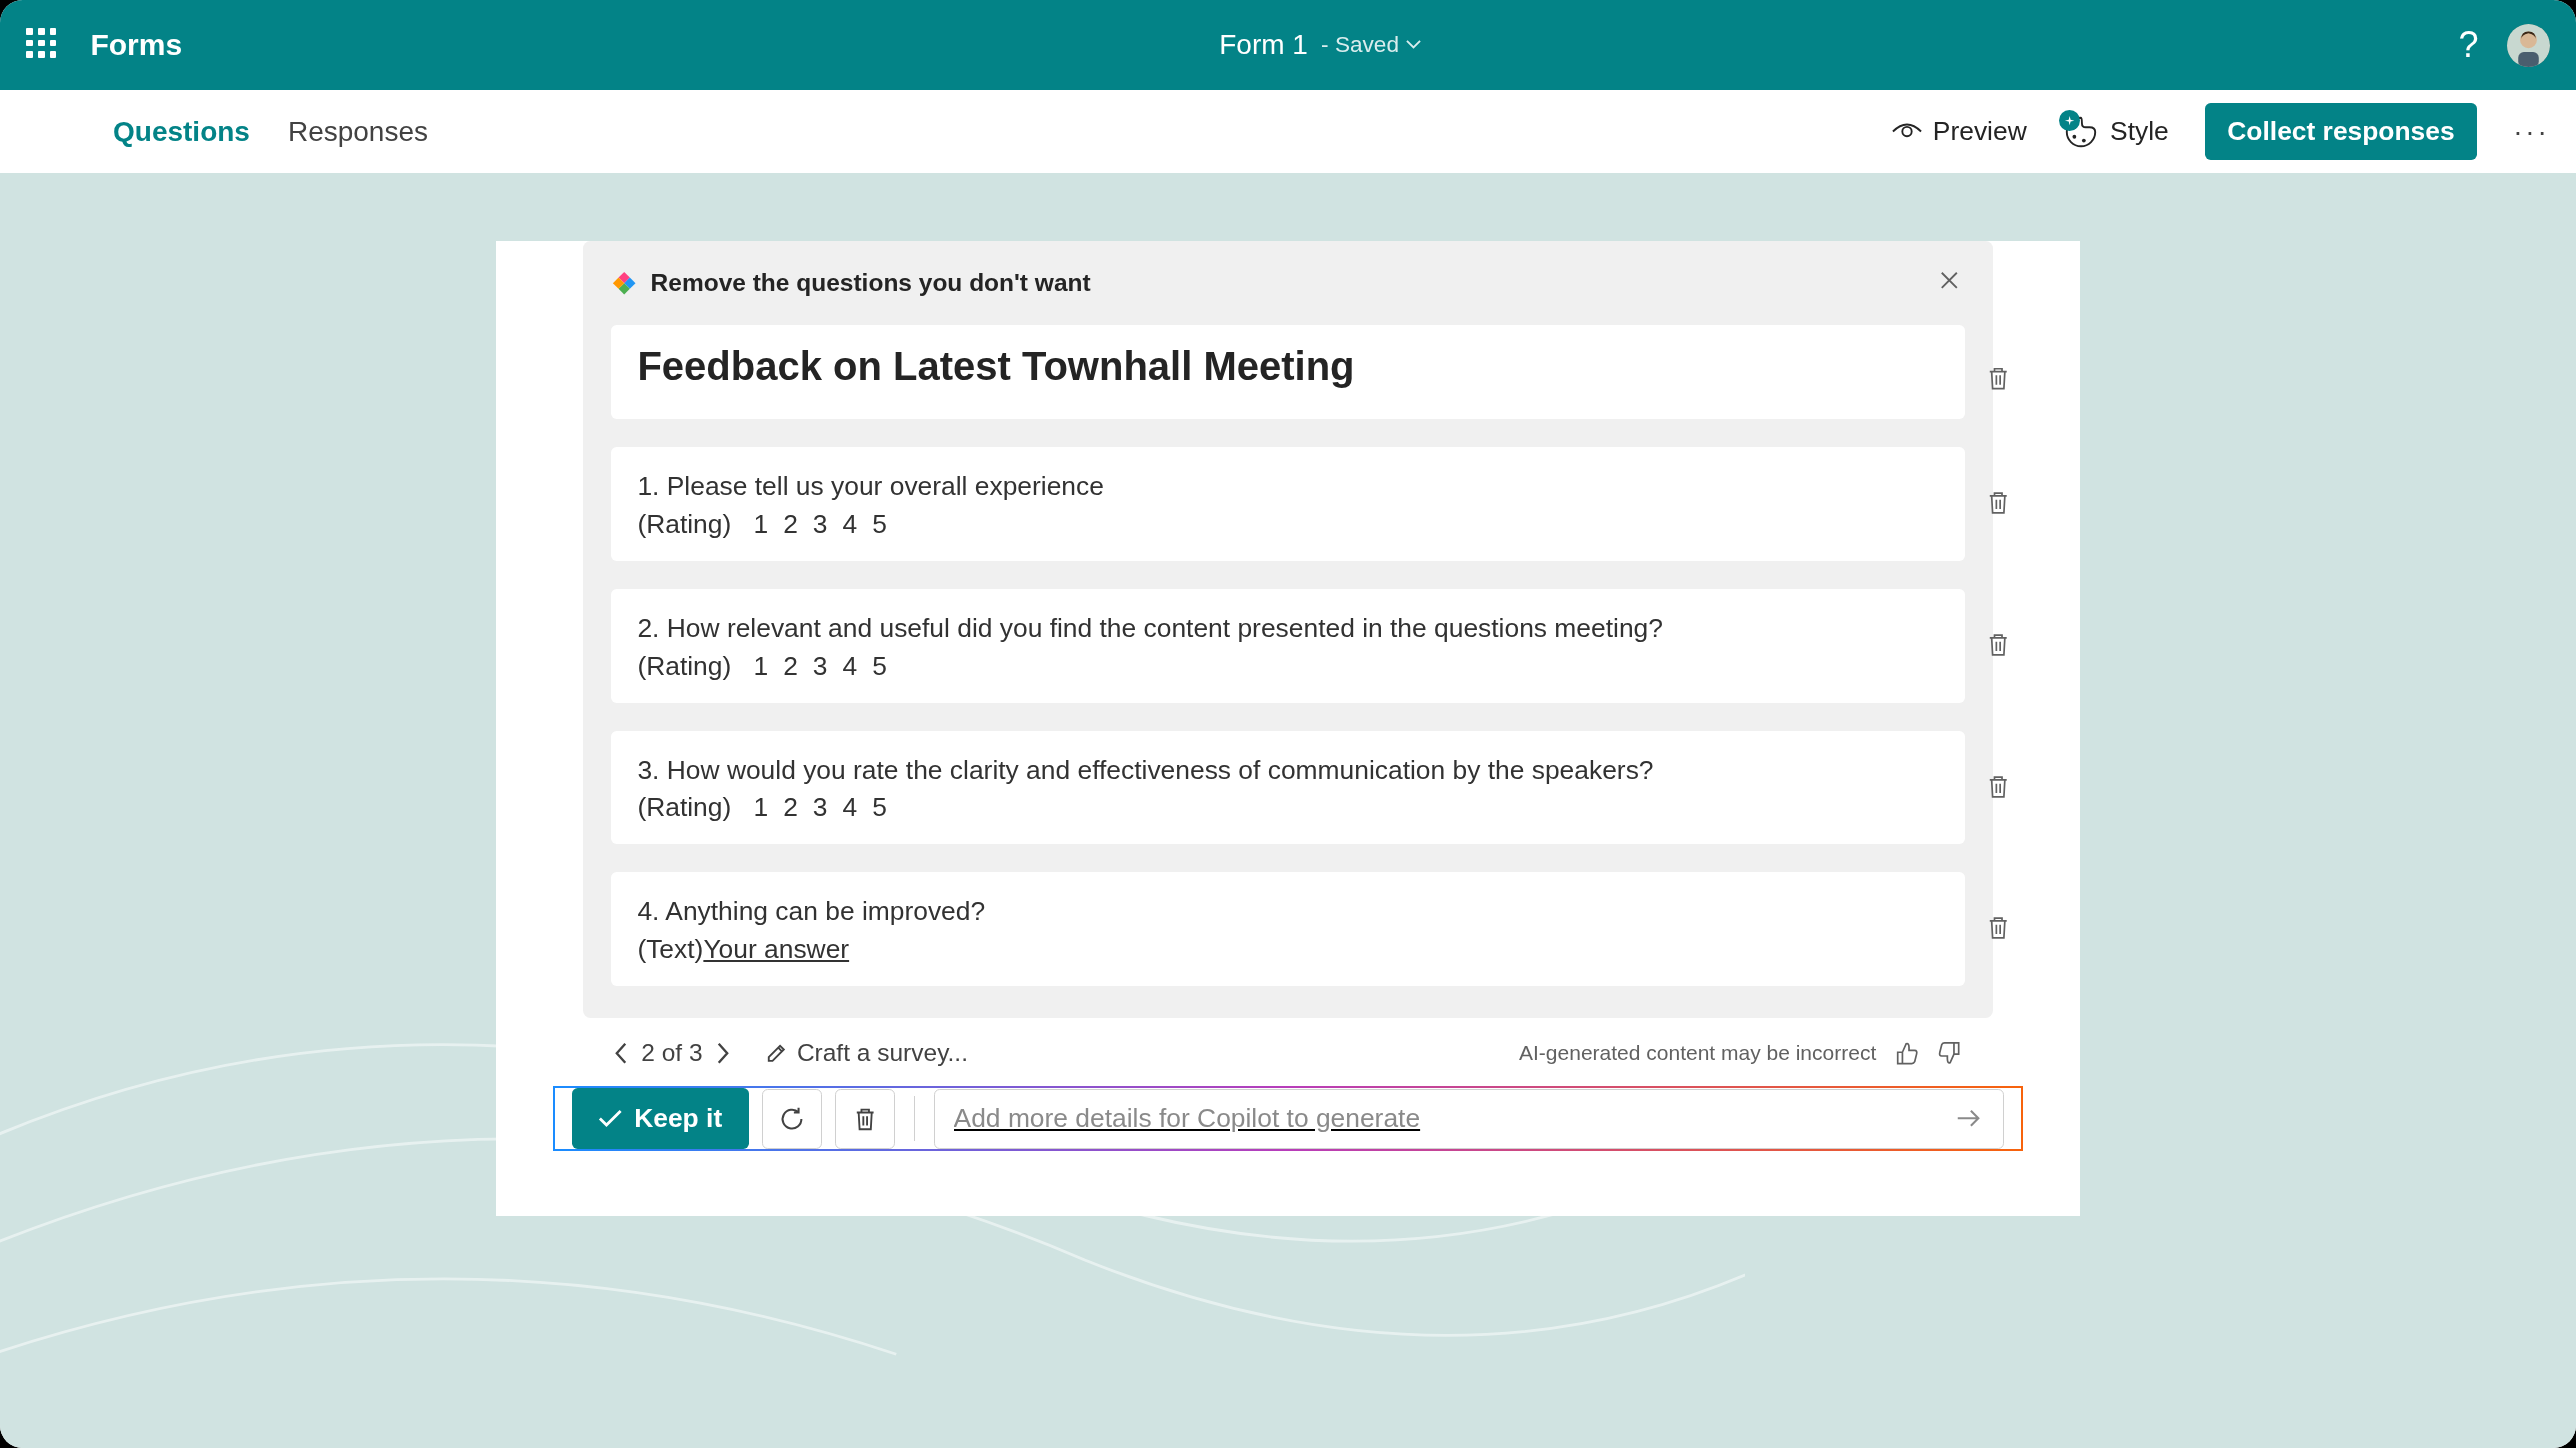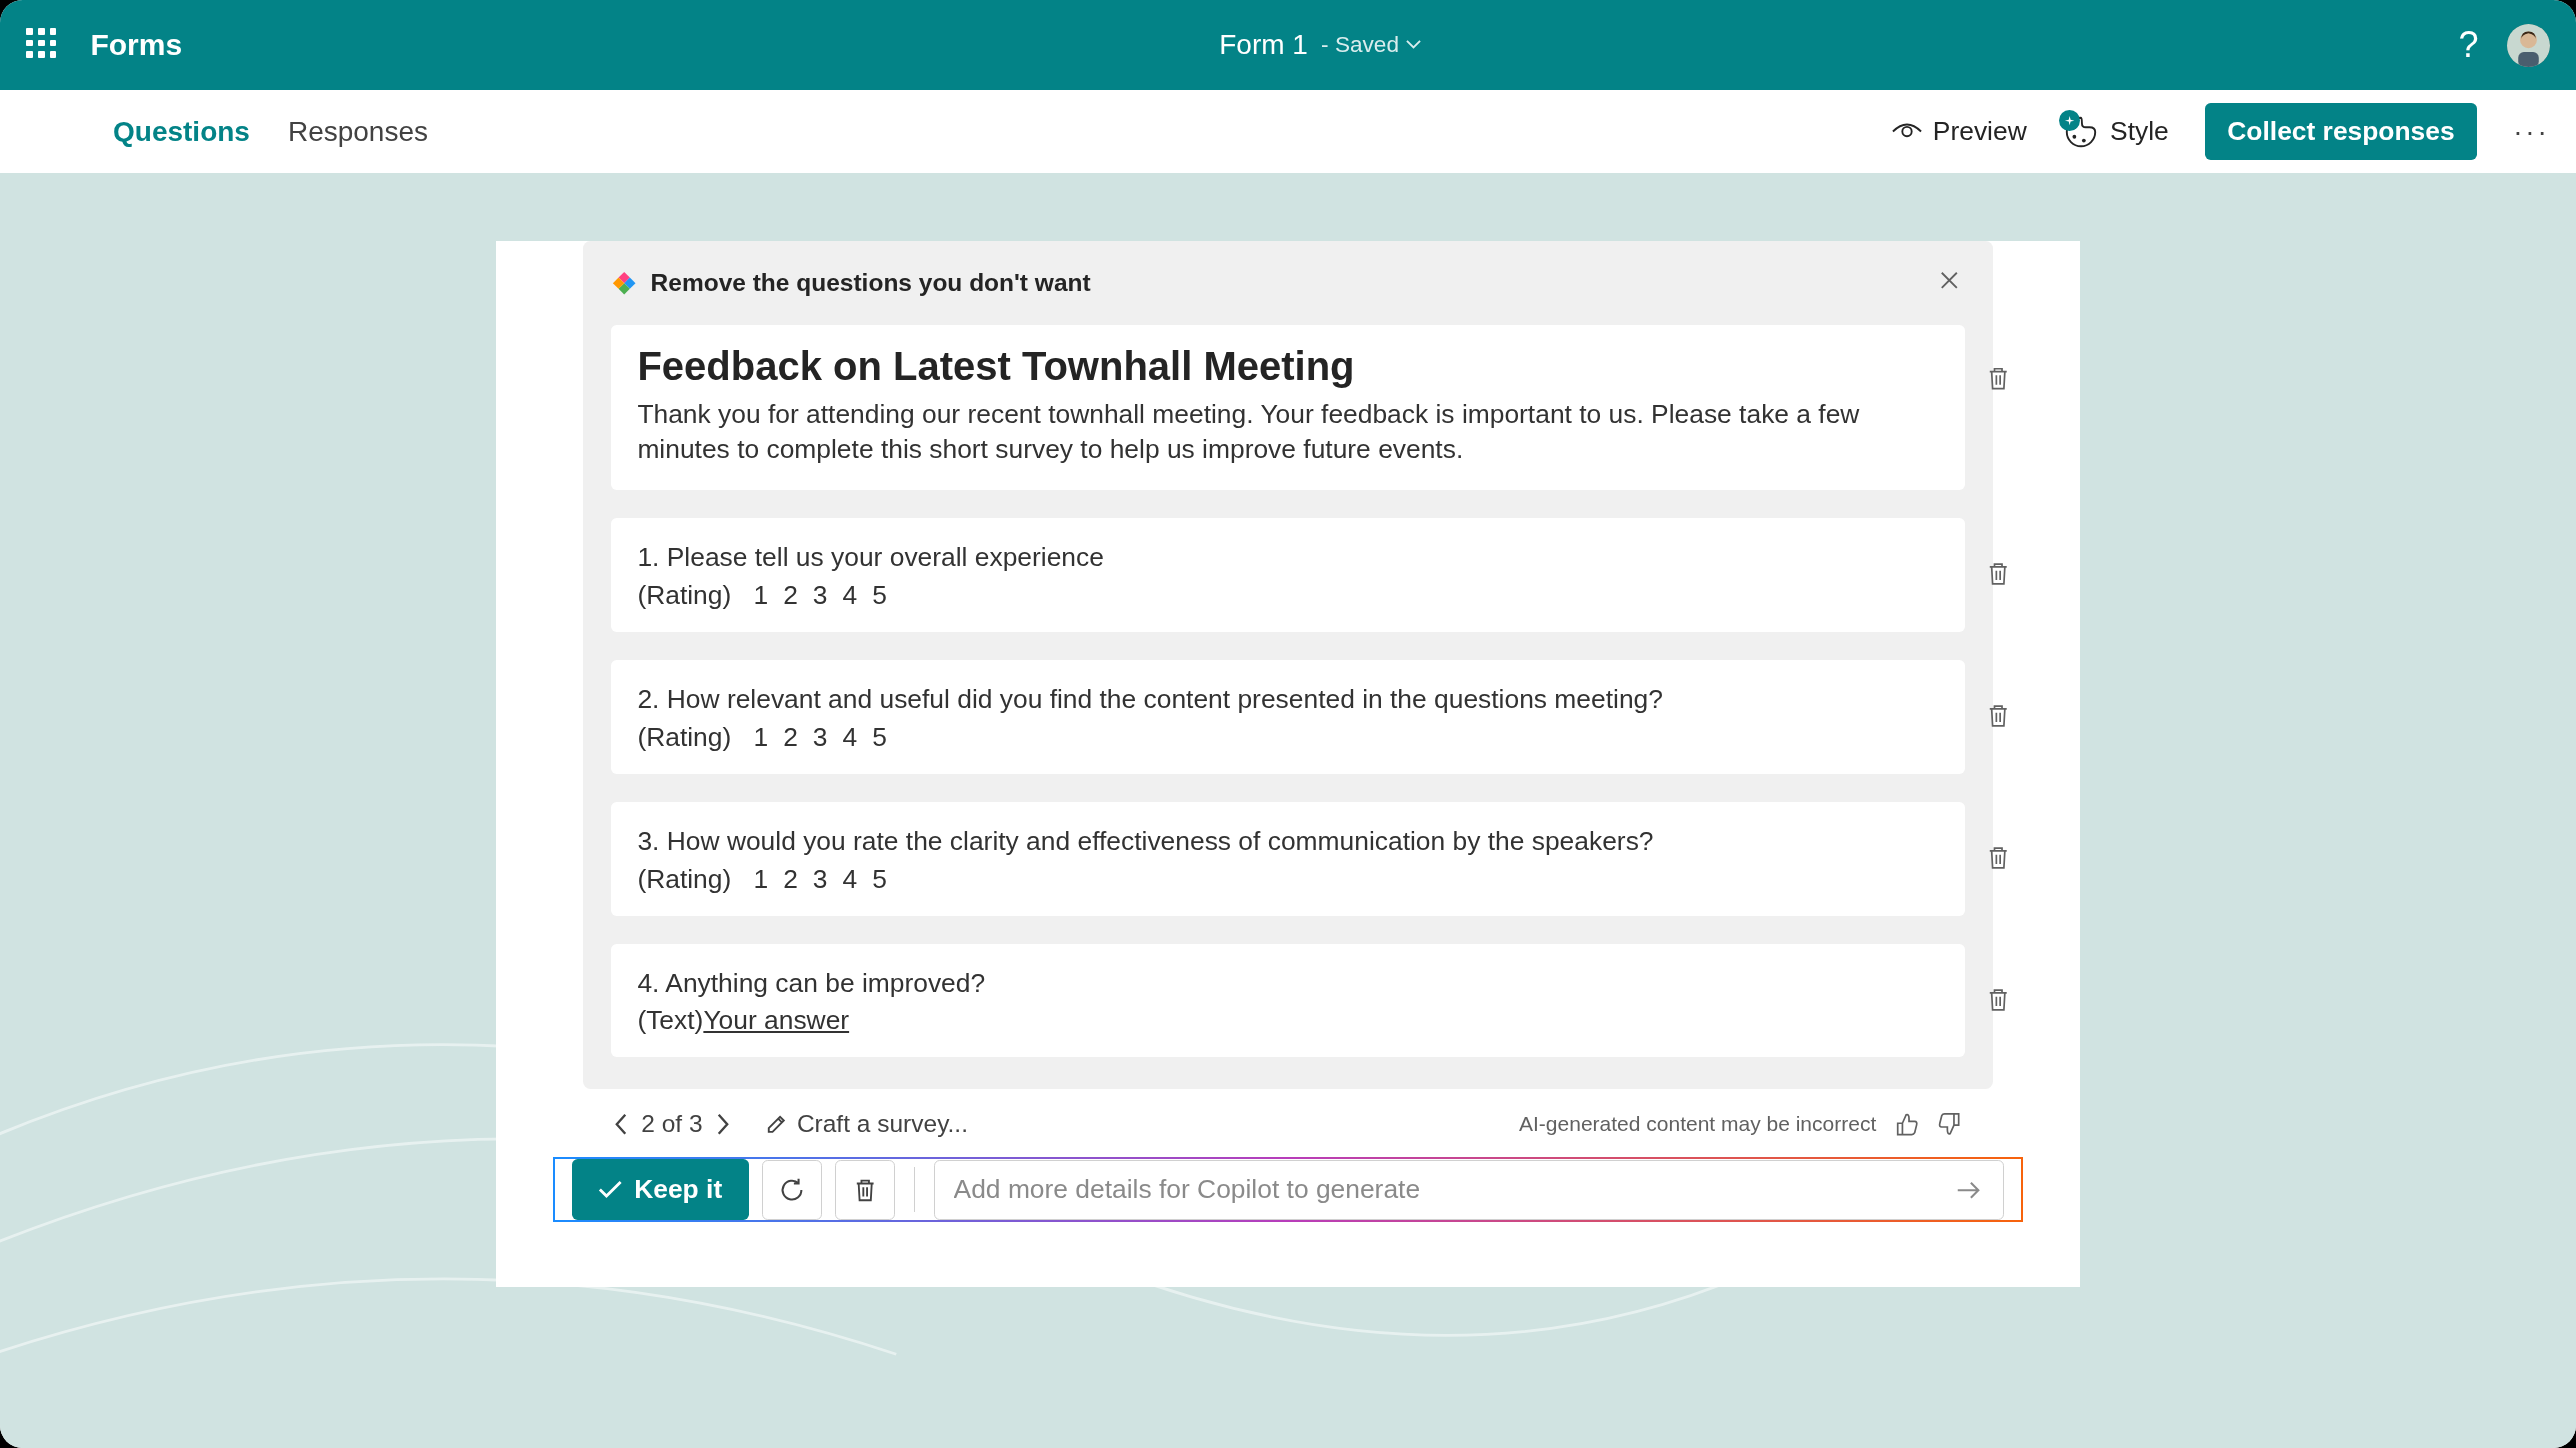--- a/index.html
+++ b/index.html
@@ -67,21 +67,21 @@
 .pager svg { cursor: pointer; }
 .craft-item { display: flex; align-items: center; gap: 9.4px; cursor: pointer; margin-left: 19px; }
 .footer-right { display: flex; align-items: center; gap: 17px; font-size: 21px; color: #616161; text-align: center; }
 .thumb { cursor: pointer; }
 
 
 .action-bar { margin: 19px 57px 57px; border: 2.8px solid; border-image: linear-gradient(90deg, #1a8cff, #b83dba, #f7630c) 1; border-radius: 11.3px; padding: 0 17px; display: flex; align-items: center; gap: 13.2px; background: #fff; }
 .keep-btn { background: #038387; color: #fff; padding: 15px 26.4px; border-radius: 5.7px; font-size: 26.4px; font-weight: 600; display: flex; align-items: center; gap: 11.3px; cursor: pointer; }
 .icon-btn { width: 60px; height: 60px; border: 0.9px solid #d0d0d0; border-radius: 5.7px; display: flex; align-items: center; justify-content: center; cursor: pointer; color: #424242; }
 .divider { width: 0.9px; height: 45px; background: #d0d0d0; margin: 0 5.7px; }
-.prompt-input { flex: 1; height: 60px; border: 0.9px solid #d0d0d0; border-radius: 5.7px; display: flex; align-items: center; padding: 0 19px; }
+.prompt-input { flex: 1; height: 60px; border: 0.9px solid #d0d0d0; border-radius: 5.7px; display: flex; align-items: center; padding: 0 19px; text-decoration: underline; }
 .prompt-input input { flex: 1; border: none; outline: none; font-size: 26.4px; color: #242424; }
 .prompt-input input::placeholder { color: #8a8a8a; }
 .send-icon { cursor: pointer; color: #8a8a8a; }
 
 svg { flex-shrink: 0; }
 </style>
 </head>
 <body>
 
 <div class="app-container">
@@ -179,21 +179,20 @@
         <span class="copilot-header-text">Remove the questions you don't want</span>
       </div>
       <div class="panel-close">
         <svg width="22.6" height="22.6" viewBox="0 0 24 24">
                 <path d="M4 4 L20 20 M20 4 L4 20" stroke="#616161" stroke-width="2"></path>
               </svg>
       </div>
 
       <div class="section-card title-card">
         <div class="form-name">Feedback on Latest Townhall Meeting</div>
-        <div class="form-desc">Thank you for attending our recent townhall meeting. Your feedback is important to us. Please take a few minutes to complete this short survey to help us improve future events.</div>
         <div class="trash-icon">
           <svg width="24.5" height="26.4" viewBox="0 0 26 28">
                   <path d="M4 7 L22 7 M9 7 L9 4 L17 4 L17 7 M6 7 L7 25 L19 25 L20 7 M11 11 L11 21 M15 11 L15 21" stroke="#616161" stroke-width="1.8" fill="none"></path>
                 </svg>
         </div>
       </div>
 
       <div class="section-card">
         <div class="question-text"><span>1.</span> <span>Please tell us your overall experience</span></div>
         <div class="question-sub"><span class="type">(Rating)</span>&nbsp;&nbsp;<span class="rating-nums"><span>1</span><span>2</span><span>3</span><span>4</span><span>5</span></span></div>

